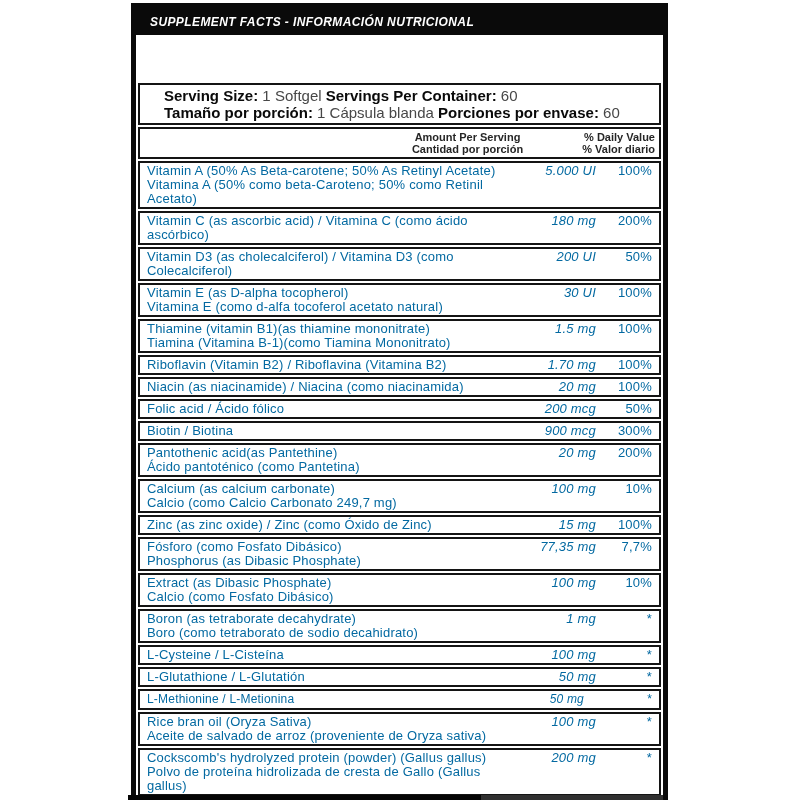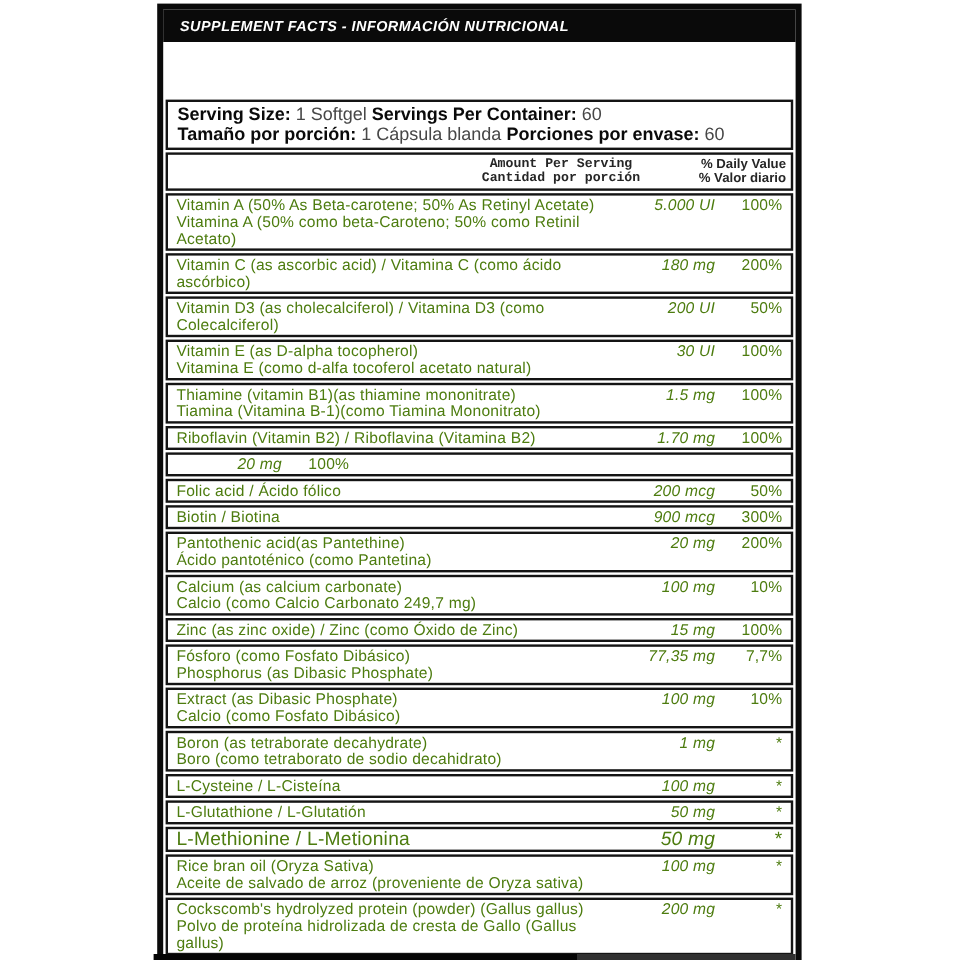--- a/index.html
+++ b/index.html
@@ -15,35 +15,35 @@
   .titlebar{
     background:#0a0a0a;color:#ffffff;margin:0 -2px 2px -2px;
     padding:5px 14px 4px 14px;font-style:italic;font-weight:bold;
     font-size:12px;line-height:18px;letter-spacing:0.4px;
   }
   .box{
     border:2px solid #141414;background:#ffffff;margin-bottom:2px;
     padding:1px 7px;
   }
   .box:last-child{margin-bottom:0;}
-  .serving{font-size:15px;line-height:17px;padding:2px 8px;margin-top:48px;}
+  .serving{font-size:15px;line-height:17px;padding:2px 24px;margin-top:48px;}
   .seg-b{font-weight:bold;color:#0a0a0a;}
   .seg-l{color:#474747;}
   .colheader{
     display:flex;justify-content:flex-end;align-items:center;
     font-weight:bold;font-size:11px;line-height:12px;color:#262626;
     padding:2px 4px;
   }
-  .amount-head{width:175px;text-align:center;font-family:Liberation Mono, monospace;}
+  .amount-head{width:175px;text-align:center;}
   .dv-head{width:100px;text-align:right;}
   .row{
     display:flex;align-items:flex-start;
-    font-size:13px;line-height:14px;color:#4d7c0f;letter-spacing:0.2px;
-  }
-  .row.big{font-size:16px;line-height:15px;}
+    font-size:13px;line-height:14px;color:#0369a1;letter-spacing:0.2px;
+  }
+  .row.big{font-size:12px;line-height:15px;gap:12px;}
   .row-label{flex:1;padding-right:2px;}
   .row-amount{width:88px;text-align:right;white-space:nowrap;font-style:italic;}
   .row-dv{width:56px;text-align:right;white-space:nowrap;}
   .bottom-strip{
     position:absolute;left:128px;bottom:0;width:535px;height:5px;
     background:linear-gradient(90deg,#050505 0%,#050505 66%,#303030 66%,#303030 100%);
   }
 </style>
 </head>
 <body>
@@ -114,20 +114,23 @@
 
   <div class="box row">
     <div class="row-label">
           <div>Riboflavin (Vitamin B2) / Riboflavina (Vitamina B2)</div>
         </div>
     <div class="row-amount">1.70 mg</div>
     <div class="row-dv">100%</div>
   </div>
 
   <div class="box row">
+    <div class="row-label">
+          <div>Niacin (as niacinamide) / Niacina (como niacinamida)</div>
+        </div>
     <div class="row-amount">20 mg</div>
     <div class="row-dv">100%</div>
   </div>
 
   <div class="box row">
     <div class="row-label">
           <div>Folic acid / Ácido fólico</div>
         </div>
     <div class="row-amount">200 mcg</div>
     <div class="row-dv">50%</div>

